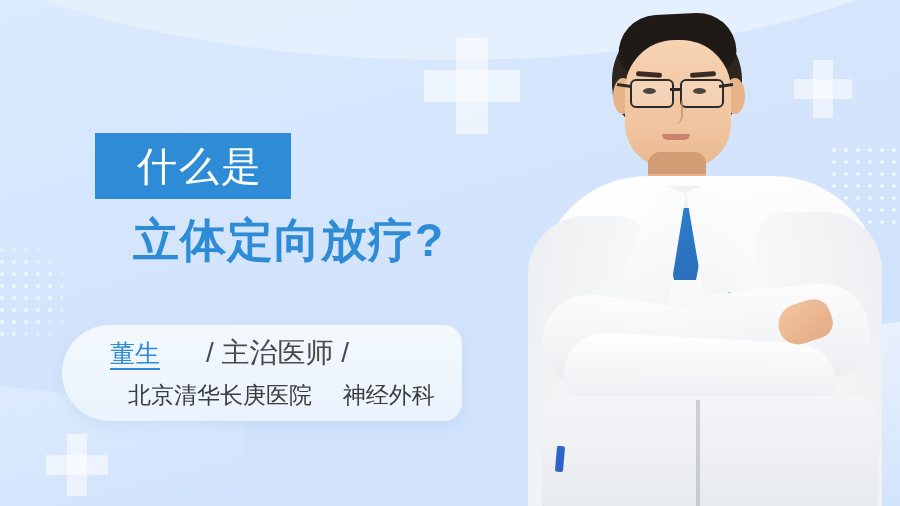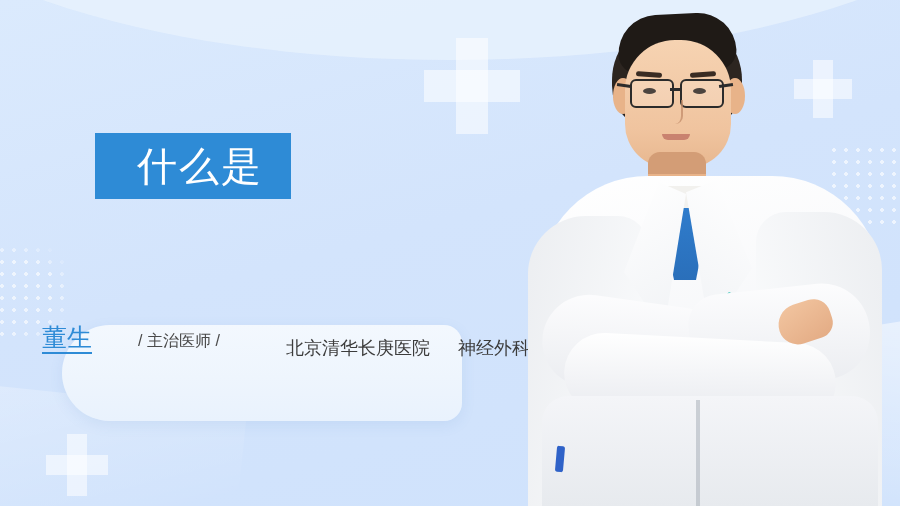--- a/index.html
+++ b/index.html
@@ -61,34 +61,34 @@
     color:#2E8BD6;font-size:46px;font-weight:bold;line-height:1;
     letter-spacing:1px;white-space:nowrap;
   }
 
   
   .info-card{
     position:absolute;left:62px;top:325px;width:400px;height:96px;
     background:linear-gradient(180deg,#f3f8fe 0%,#eef5fd 55%,#e9f2fd 100%);
     border-radius:48px 18px 18px 48px;
     box-shadow:0 4px 14px rgba(80,130,190,.10);
-    display:flex;flex-direction:row;justify-content:center;
+    display:flex;flex-direction:column;justify-content:center;
   }
   .row1{display:flex;align-items:baseline;padding-left:48px;}
   .doc-name{
     color:#2E8BD6;font-size:25px;line-height:1;
     border-bottom:2px solid #2E8BD6;padding-bottom:2px;
     white-space:nowrap;
   }
   .doc-title{
-    margin-left:46px;color:#4a4a4a;font-size:16px;line-height:1;
+    margin-left:46px;color:#4a4a4a;font-size:28px;line-height:1;
     white-space:nowrap;
   }
   .row2{
-    margin-top:14px;padding-left:66px;color:#3c3c3c;font-size:18px;
+    margin-top:14px;padding-left:66px;color:#3c3c3c;font-size:23px;
     line-height:1;white-space:nowrap;
   }
   .row2 .gap{display:inline-block;width:18px;}
 
   
   .doctor{position:absolute;left:520px;top:0;width:380px;height:506px;}
 
   .d-hair{position:absolute;left:92px;top:18px;width:130px;height:112px;
     background:#2c2520;border-radius:62px 62px 44px 44px;}
   .d-hair2{position:absolute;left:98px;top:14px;width:118px;height:58px;
@@ -174,20 +174,21 @@
 
   <div class="cross c1"></div>
   <div class="cross c2"></div>
   <div class="cross c3"></div>
 
   <div class="dots d1"></div>
   <div class="dots d2"></div>
 
   <div class="title-block">
     <div class="badge">什么是</div>
+    <div class="headline">立体定向放疗?</div>
   </div>
 
   <div class="info-card">
     <div class="row1">
       <span class="doc-name">董生</span>
       <span class="doc-title">/ 主治医师 /</span>
     </div>
     <div class="row2">
       <span>北京清华长庚医院</span>
       <span class="gap"></span>

